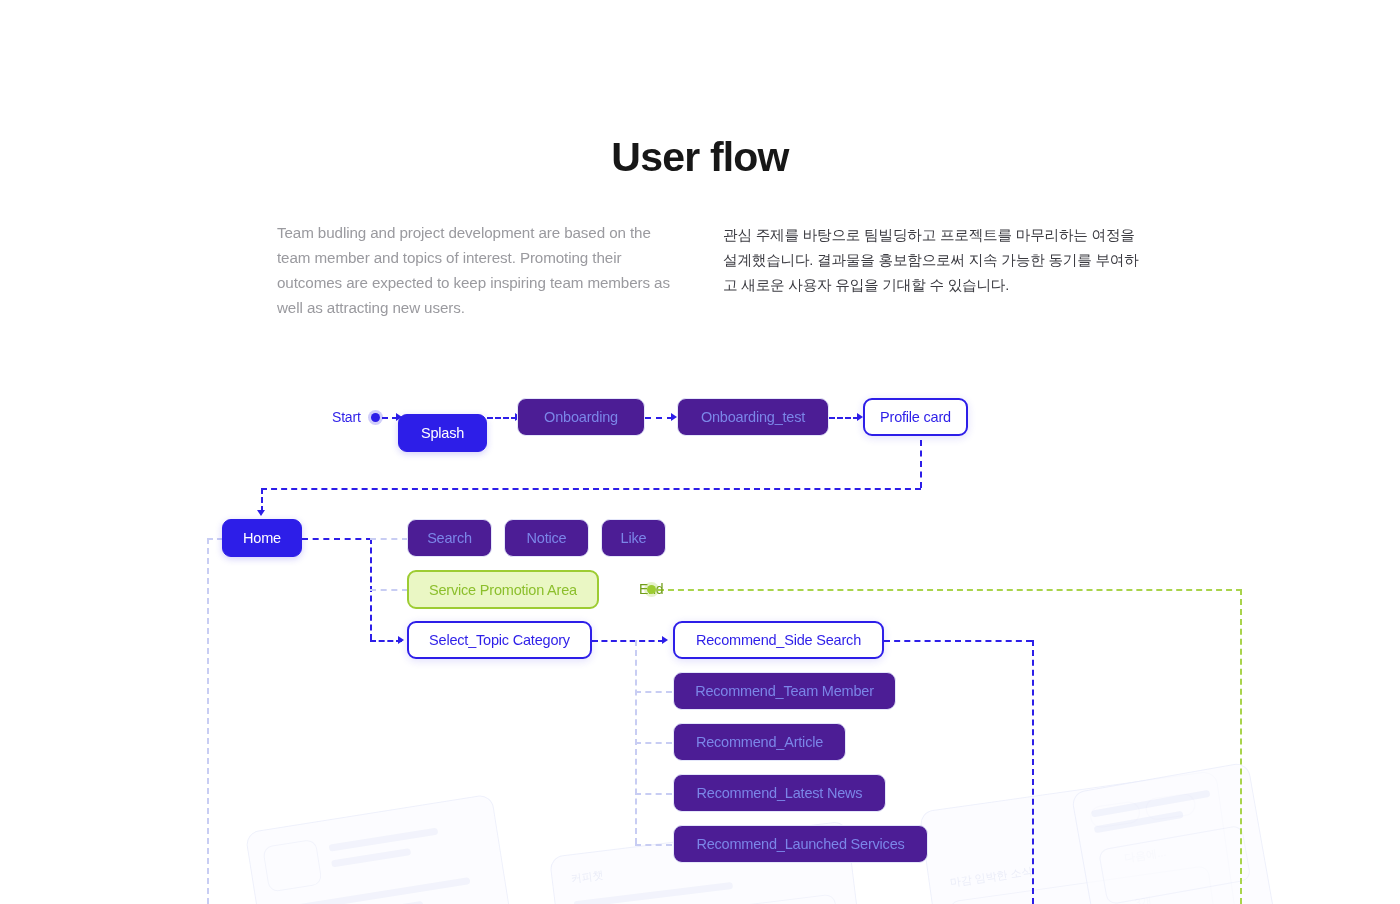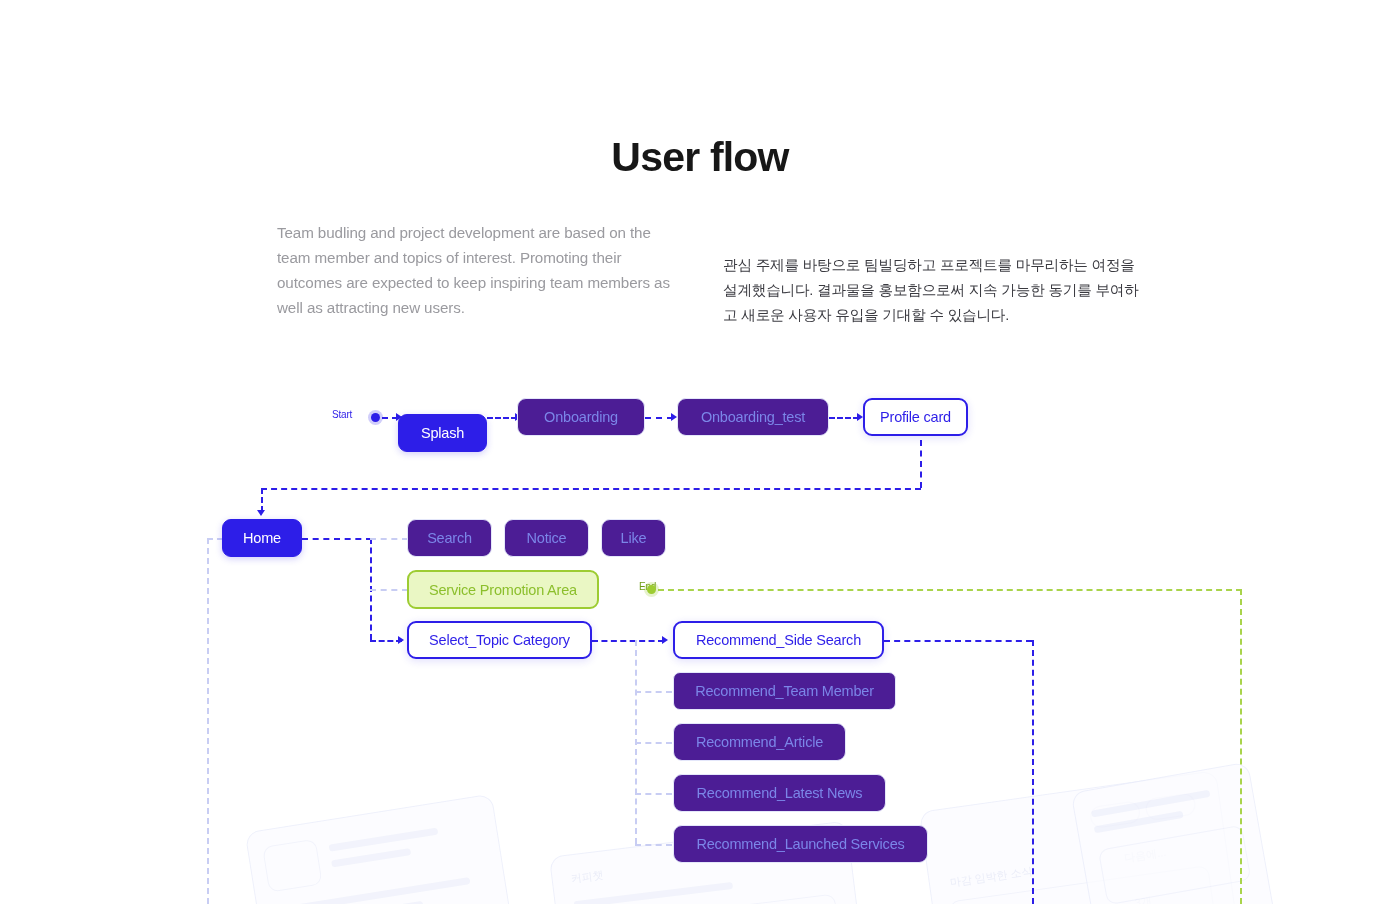--- a/index.html
+++ b/index.html
@@ -17,21 +17,21 @@
     text-align: center;
     font-size: 41px; font-weight: 700; letter-spacing: -0.8px;
     color: #171717;
   }
   .desc-en {
     position: absolute; left: 277px; top: 220px; width: 400px;
     font-size: 15.2px; line-height: 25px; color: #9a9a9f; letter-spacing:-0.1px;
   }
   .desc-ko {
     position: absolute; left: 723px; top: 223px; width: 420px;
-    font-size: 14.6px; line-height: 25px; color: #3a3a40; letter-spacing:-0.2px;margin-top:30px;
+    font-size: 14.6px; line-height: 25px; color: #3a3a40; letter-spacing:-0.2px;
   }
 
   
   .bg-mocks { position:absolute; left:0; top:0; width:1400px; height:904px; pointer-events:none; }
   .mock {
     position: absolute;
     border: 1px solid #e9ecfa;
     border-radius: 14px;
     background: #fcfcff;
     opacity: .75;
@@ -60,21 +60,21 @@
   }
   .node.outline {
     background: #ffffff; color: #2d1ee8; border: 2px solid #2d1ee8;
     box-shadow: 0 2px 8px rgba(45,30,232,.14);
   }
   .node.green {
     background: #eaf7c4; color: #8cbf2c; border: 2px solid #9dcc32;
   }
 
   .marker-label {
-    position: absolute; font-size: 10px; letter-spacing: -0.2px;
+    position: absolute; font-size: 14px; letter-spacing: -0.2px;
   }
   .marker-label.start { color: #2d1ee8; }
   .marker-label.end   { color: #6f9c17; margin-left: 26px; }
   .dot {
     position: absolute; width: 9px; height: 9px; border-radius: 50%;
   }
   .dot.start { background: #2d1ee8; box-shadow: 0 0 0 3px rgba(45,30,232,.22); }
   .dot.end   { background: #9dcc32; box-shadow: 0 0 0 3px rgba(157,204,50,.25); }
   .h-line, .v-line { position: absolute; }
   .h-line { height: 0; border-top-width: 2px; border-top-style: dashed; }
@@ -201,18 +201,18 @@
 
   <div class="node light" style="left:407px; top:519px; width:85px;">Search</div>
   <div class="node light" style="left:504px; top:519px; width:85px;">Notice</div>
   <div class="node light" style="left:601px; top:519px; width:65px;">Like</div>
 
   <div class="node green" style="left:407px; top:570px; width:192px; height:39px;">Service Promotion Area</div>
 
   <div class="node outline" style="left:407px; top:621px; width:185px;">Select_Topic Category</div>
 
   <div class="node outline" style="left:673px; top:621px; width:211px;">Recommend_Side Search</div>
-  <div class="node light" style="left:673px; top:672px; width:223px;border-radius:7px;">Recommend_Team Member</div>
+  <div class="node light" style="left:673px; top:672px; width:223px;">Recommend_Team Member</div>
   <div class="node light" style="left:673px; top:723px; width:173px;">Recommend_Article</div>
   <div class="node light" style="left:673px; top:774px; width:213px;">Recommend_Latest News</div>
   <div class="node light" style="left:673px; top:825px; width:255px;">Recommend_Launched Services</div>
 
 </div>
 
 </body></html>

